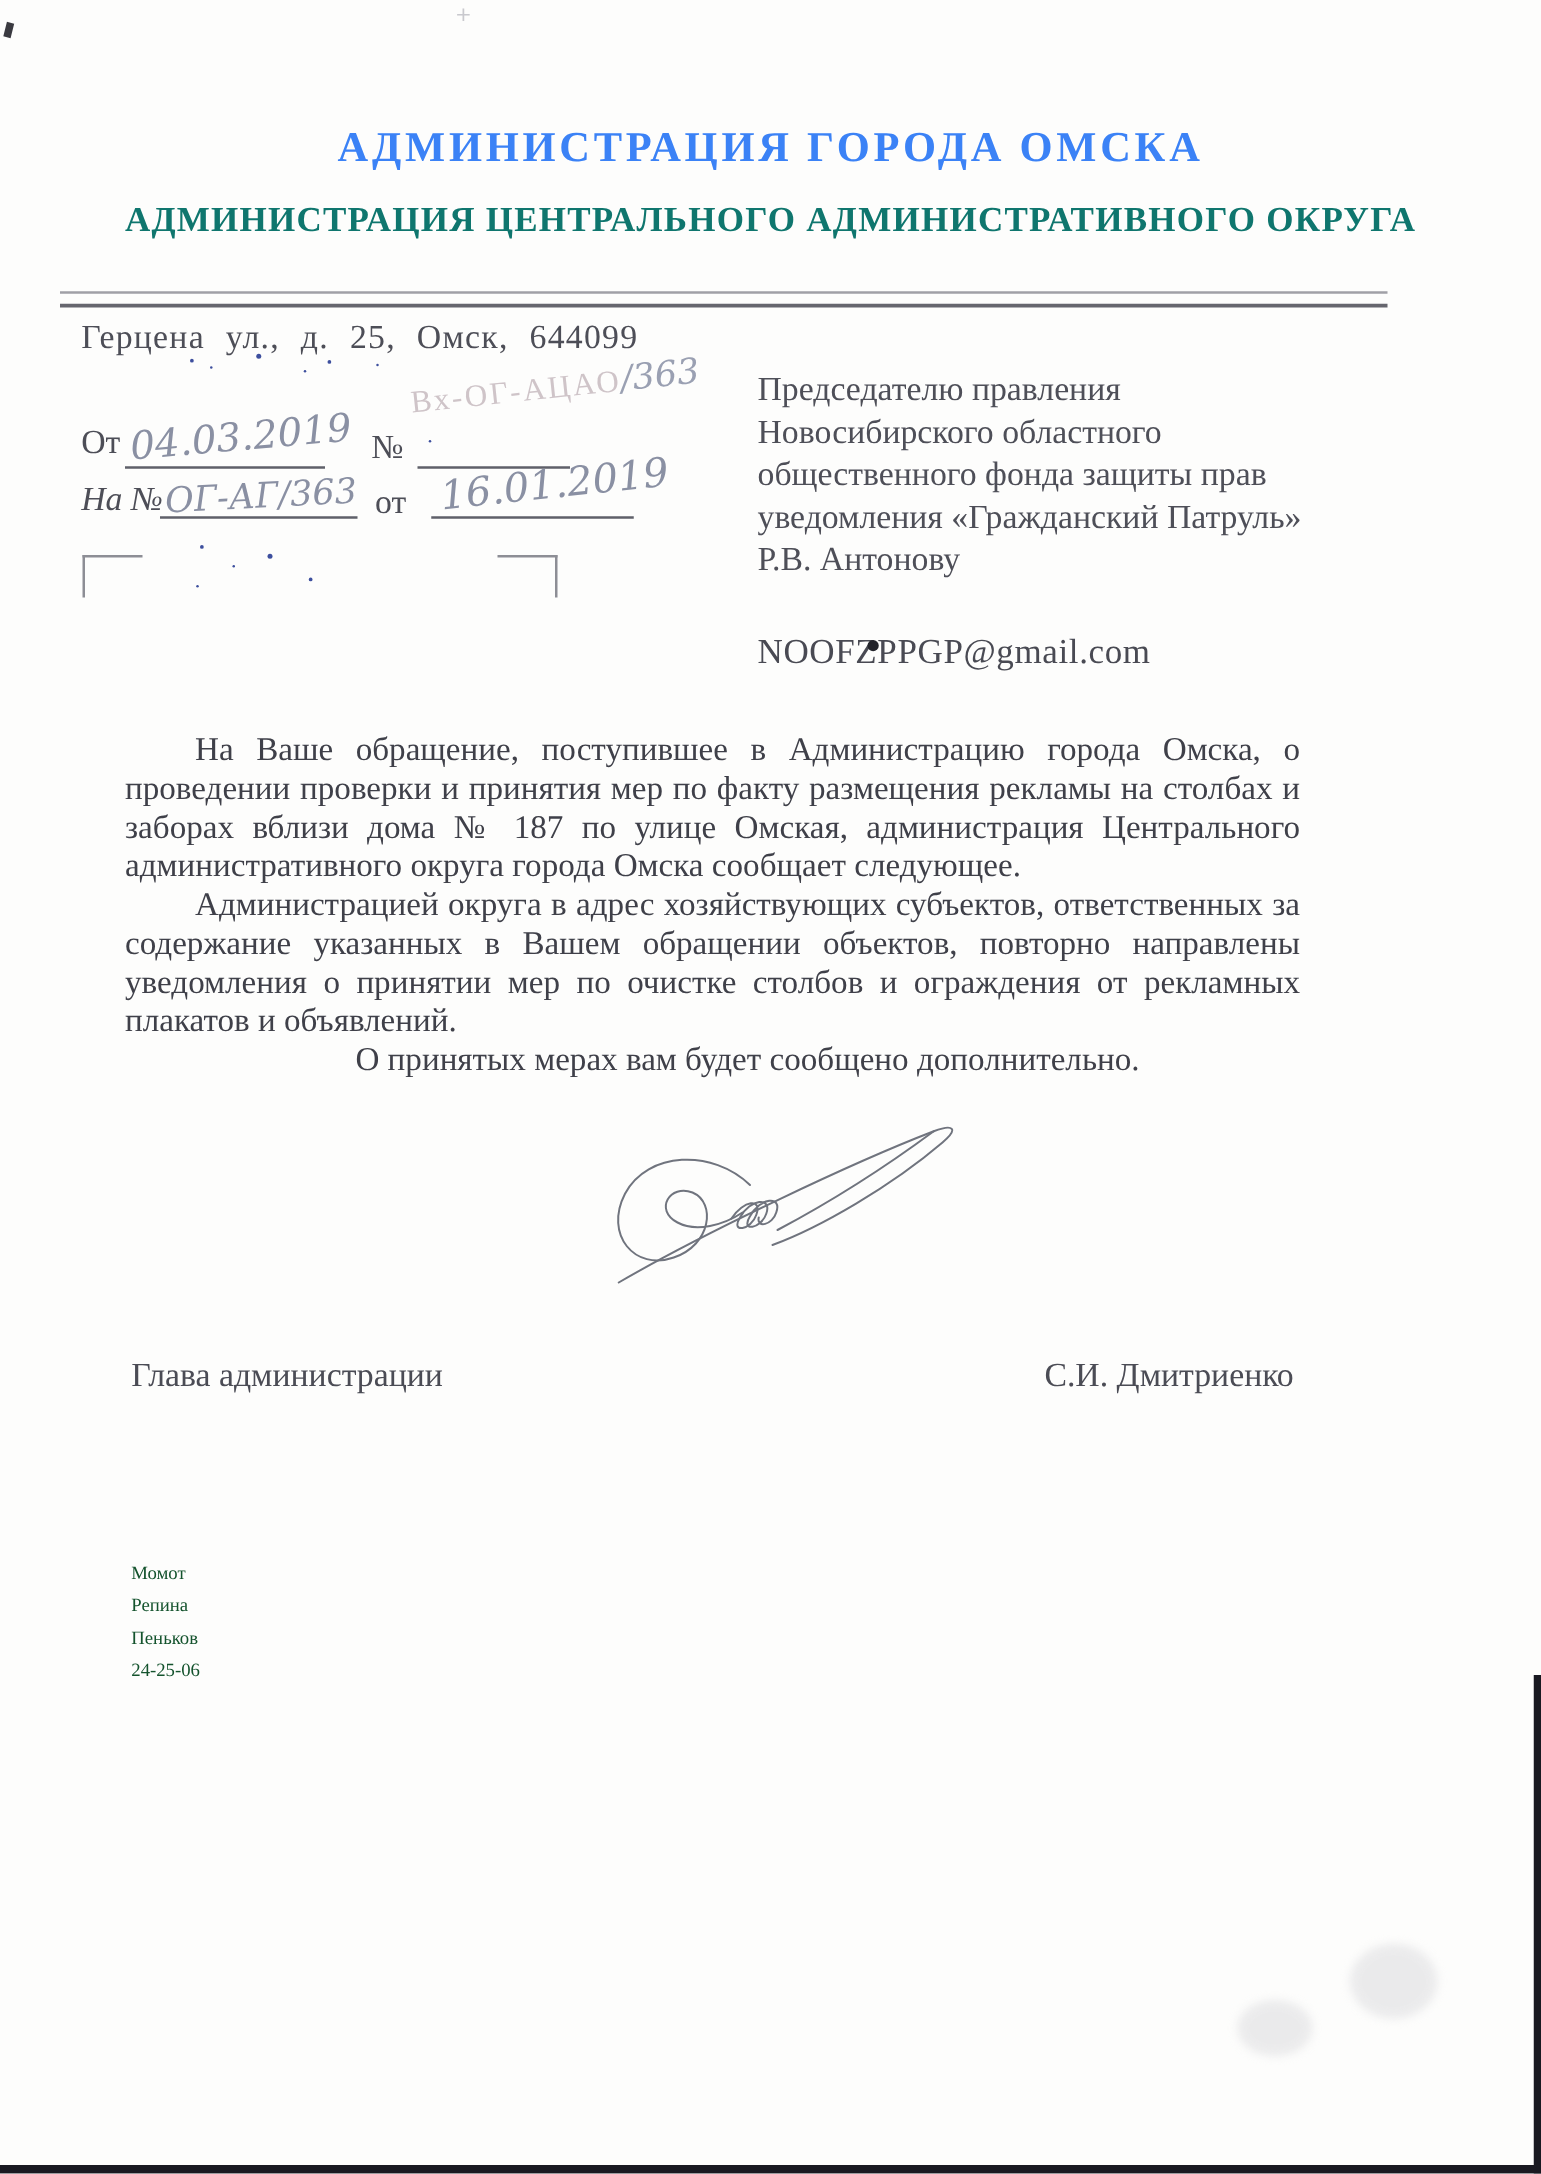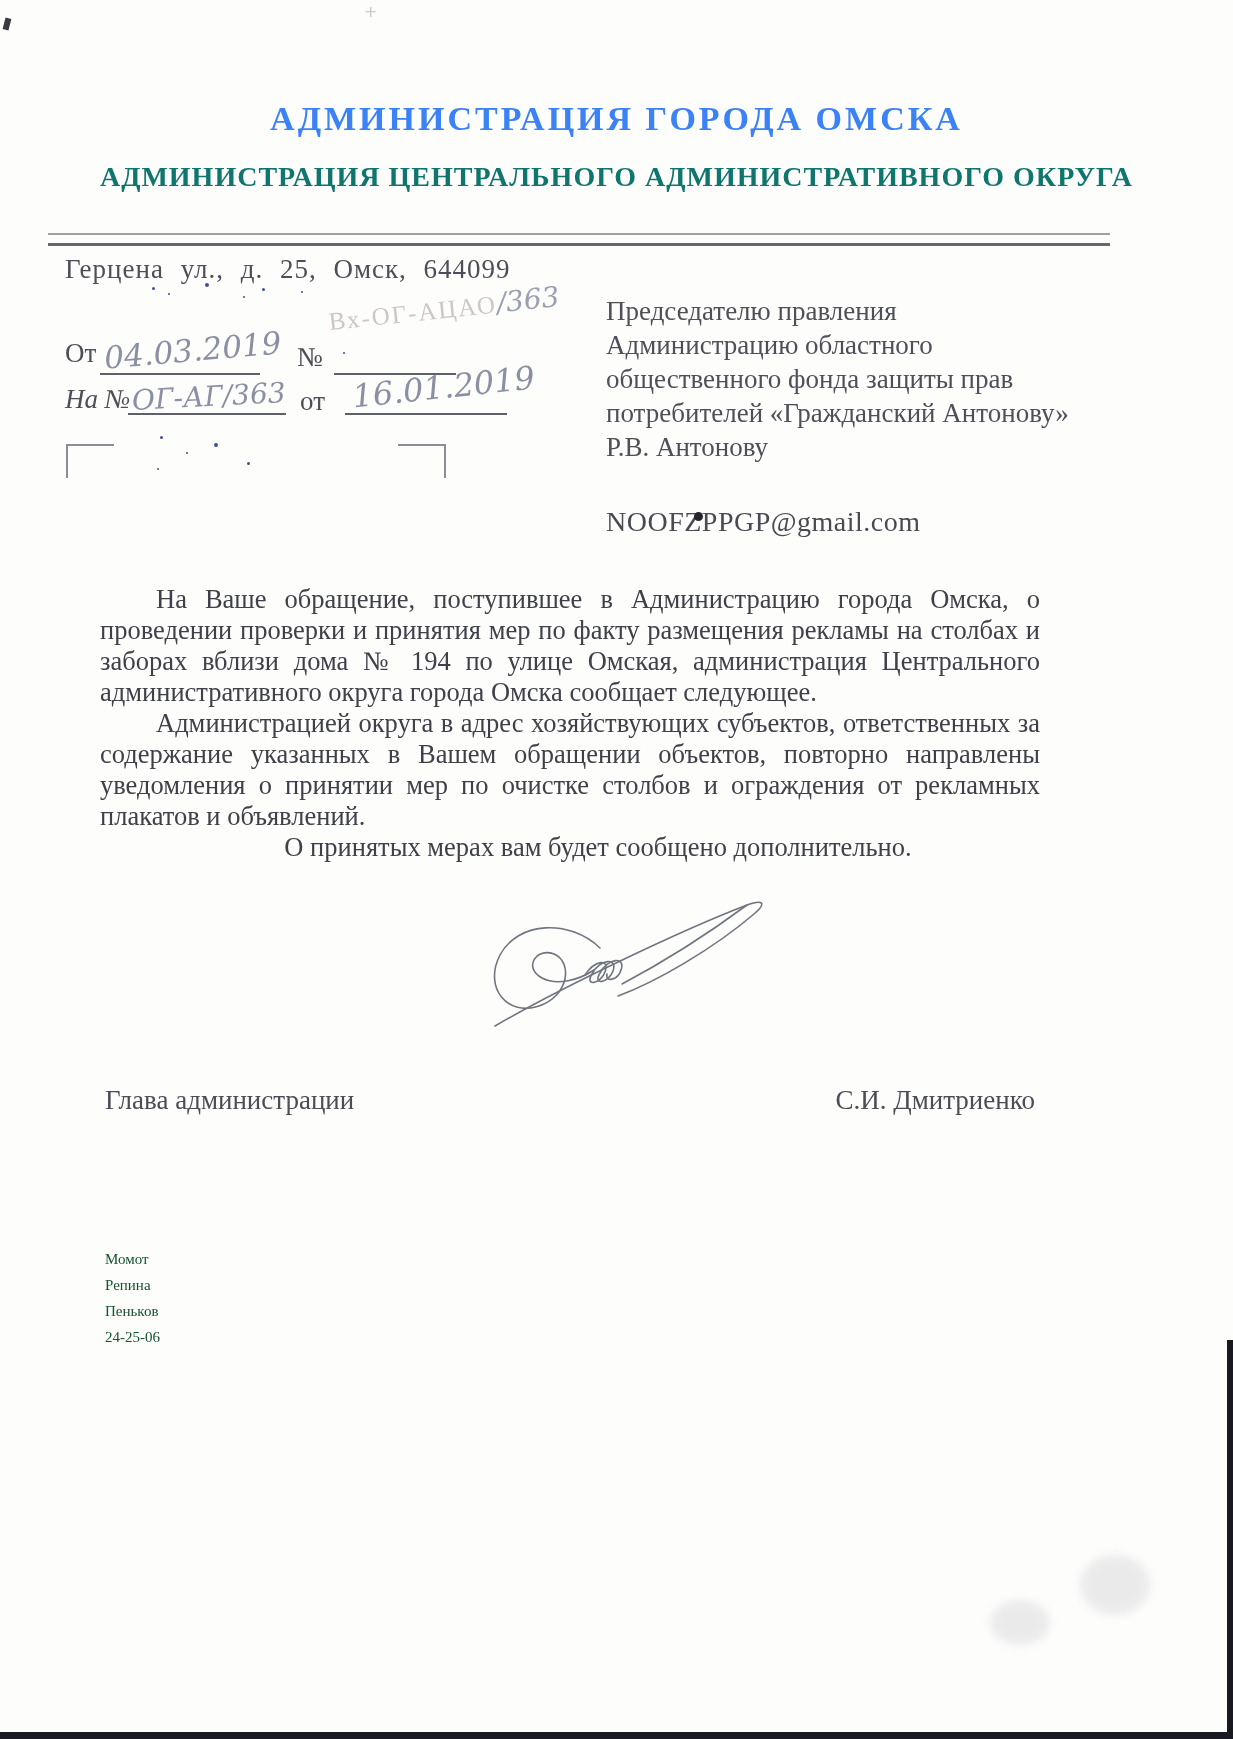--- a/index.html
+++ b/index.html
@@ -108,30 +108,30 @@
 
   <div class="stamp">
     <span class="pfx">Вх-ОГ-АЦАО</span><span class="num">/363</span>
   </div>
 
   <div class="corner left"></div>
   <div class="corner right"></div>
 
   <div class="recipient">
     <div>Председателю правления</div>
-    <div>Администрацию областного</div>
+    <div>Новосибирского областного</div>
     <div>общественного фонда защиты прав</div>
-    <div>потребителей «Гражданский Антонову»</div>
+    <div>уведомления «Гражданский Патруль»</div>
     <div>Р.В. Антонову</div>
   </div>
   <div class="email">NOOFZPPGP@gmail.com</div>
   <div class="inkdot" style="left:694px;top:512px;width:9px;height:9px;"></div>
 
   <div class="body-text">
-    <p>На Ваше обращение, поступившее в Администрацию города Омска, о проведении проверки и принятия мер по факту размещения рекламы на столбах и заборах вблизи дома № 194 по улице Омская, администрация Центрального административного округа города Омска сообщает следующее.</p>
+    <p>На Ваше обращение, поступившее в Администрацию города Омска, о проведении проверки и принятия мер по факту размещения рекламы на столбах и заборах вблизи дома № 187 по улице Омская, администрация Центрального административного округа города Омска сообщает следующее.</p>
     <p>Администрацией округа в адрес хозяйствующих субъектов, ответственных за содержание указанных в Вашем обращении объектов, повторно направлены уведомления о принятии мер по очистке столбов и ограждения от рекламных плакатов и объявлений.</p>
     <p class="last">О принятых мерах вам будет сообщено дополнительно.</p>
   </div>
 
   <div class="sig-pos">Глава администрации</div>
   <svg class="sig-svg" width="340" height="140" viewBox="0 0 340 140">
     <g fill="none" stroke="#70747e" stroke-width="1.6" stroke-linecap="round">
       <path d="M150 55 C120 26 68 28 50 62 C33 95 58 124 89 113 C119 103 123 69 104 61 C86 54 73 75 92 85 C107 93 129 87 144 77"></path>
       <path d="M135 82 c10 -15 25 -17 20 -3 c-4 12 -21 15 -13 2 c8 -15 26 -17 21 -3 c-4 12 -21 15 -13 2 c8 -15 26 -17 21 -3 c-3 10 -16 13 -14 4"></path>
       <path d="M45 133 C112 94 232 37 297 12 C313 6 317 10 304 21 C263 56 206 89 168 103"></path>

